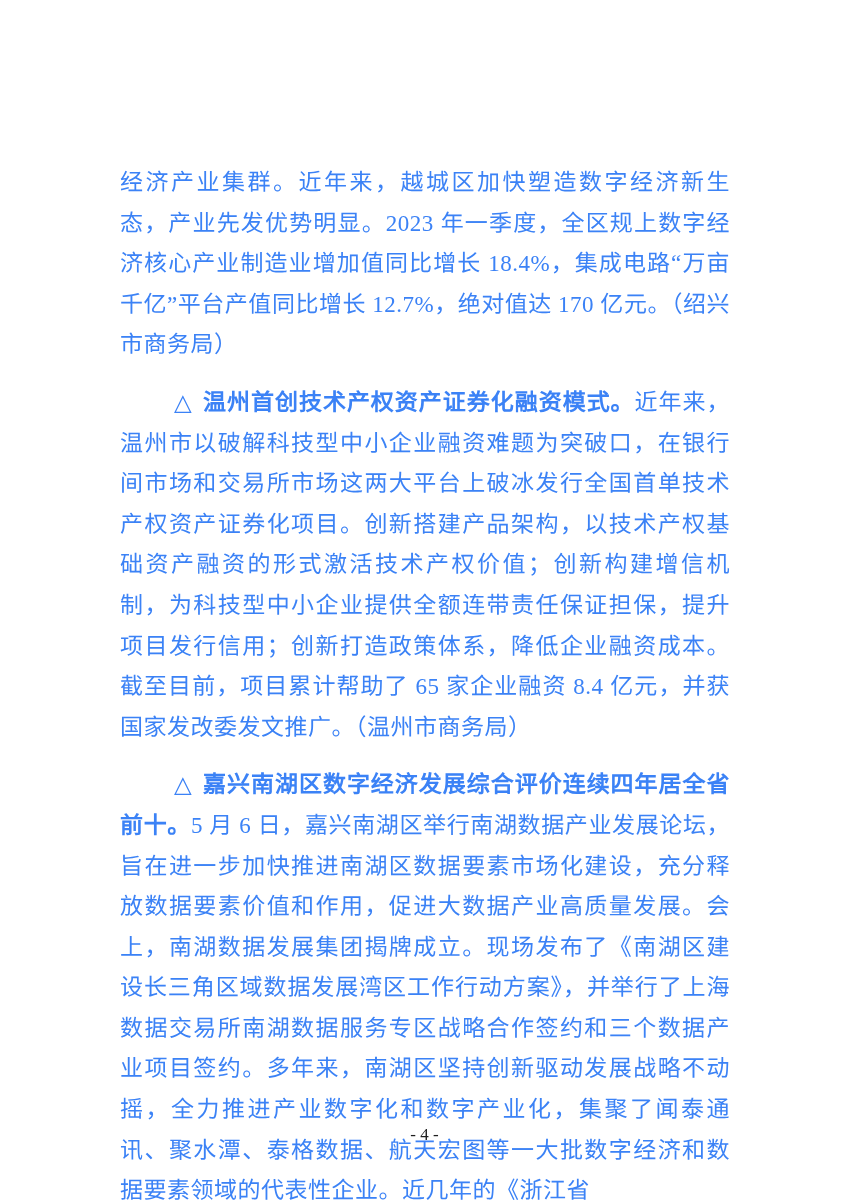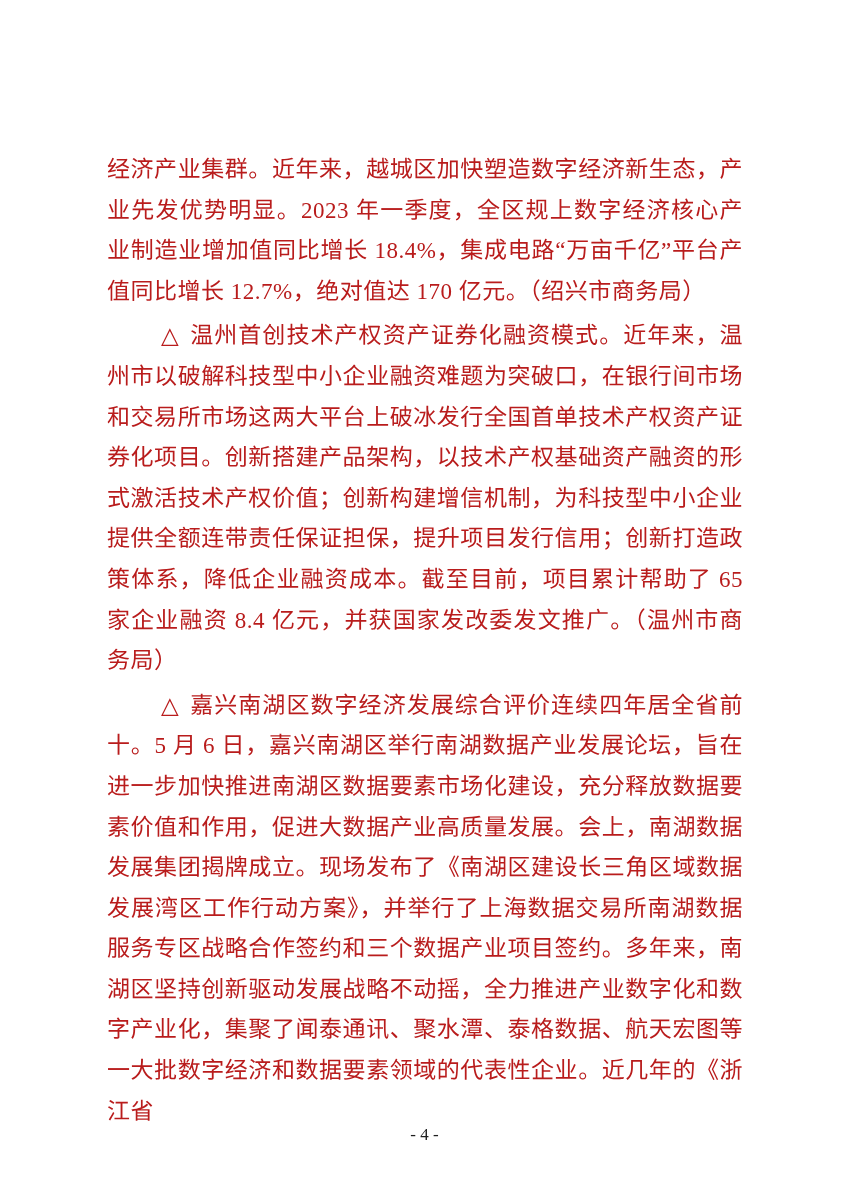--- a/index.html
+++ b/index.html
@@ -15,36 +15,36 @@
     overflow: hidden;
     font-family: "Liberation Serif", "DejaVu Serif", serif;
   }
   .content {
     position: absolute;
     left: 103px;
     top: 146px;
     width: 644px;
   }
   .para {
-    margin: 4px;
+    margin: 17px;
     font-size: 23px;
     line-height: 40.6px;
     text-align: justify;
-    color: #b91c1c;
+    color: #3b82f6;
     letter-spacing: 0.5px;
   }
   .para.indent {
     text-indent: 2.35em;
   }
   .marker {
     margin-right: 0.45em;
     font-weight: bold;
   }
   .heading {
-    font-weight: normal;
+    font-weight: bold;
   }
   .footer {
     position: absolute;
     left: 0;
     width: 849px;
     top: 1125px;
     text-align: center;
     font-size: 17px;
     color: #1e1e1e;
     font-family: "Liberation Serif", "DejaVu Serif", serif;

